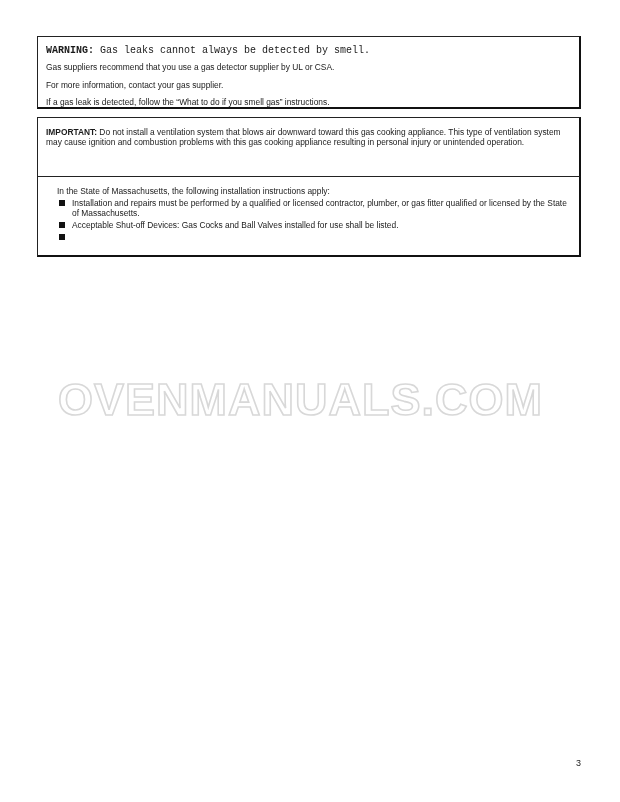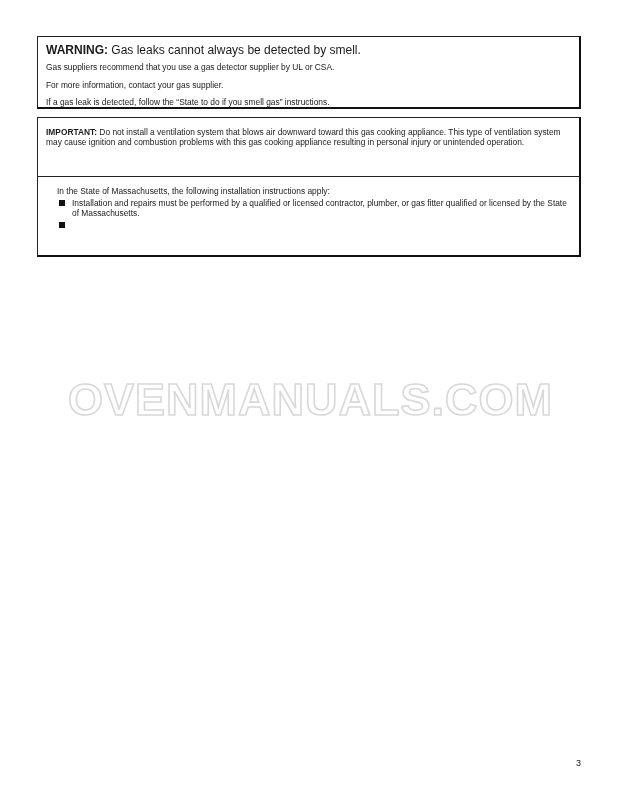--- a/index.html
+++ b/index.html
@@ -29,21 +29,21 @@
     #box-important { top: 117px; height: 64px; padding: 9px 8px 0 8px; }
     #box-mass { top: 176px; height: 81px; padding: 9px 8px 0 19px; }
 
     .line {
       font-size: 8.4px;
       line-height: 11px;
       margin: 0;
       white-space: nowrap;
     }
     #box-warning .line { margin-bottom: 6.3px; }
-    #box-warning .line.first { font-size: 12px; }
+    #box-warning .line.first { font-size: 10px; font-family: Liberation Mono, monospace; }
     .bold { font-weight: bold; }
 
     .para {
       font-size: 8.4px;
       line-height: 10px;
       margin: 0;
     }
 
     ul.bullets {
       list-style: none;
@@ -61,21 +61,21 @@
       position: absolute;
       left: 2px;
       top: 2px;
       width: 6px;
       height: 6px;
       background: #111;
     }
 
     #watermark {
       position: absolute;
-      left: 68px;
+      left: 58px;
       top: 377px;
       width: 476px;
       height: 46px;
       text-align: left;
       font-family: "Liberation Sans", sans-serif;
       font-weight: bold;
       font-size: 45px;
       line-height: 46px;
       letter-spacing: 1px;
       color: #ffffff;
@@ -91,30 +91,31 @@
       color: #222;
     }
   </style>
 </head>
 <body>
 
 <div class="box" id="box-warning">
   <p class="line first"><span class="bold">WARNING:</span><span> Gas leaks cannot always be detected by smell.</span></p>
   <p class="line">Gas suppliers recommend that you use a gas detector supplier by UL or CSA.</p>
   <p class="line">For more information, contact your gas supplier.</p>
-  <p class="line">If a gas leak is detected, follow the “State to do if you smell gas” instructions.</p>
+  <p class="line">If a gas leak is detected, follow the “What to do if you smell gas” instructions.</p>
 </div>
 
 <div class="box" id="box-important">
   <p class="para"><span class="bold">IMPORTANT:</span><span> Do not install a ventilation system that blows air downward toward this gas cooking appliance. This type of ventilation system may cause ignition and combustion problems with this gas cooking appliance resulting in personal injury or unintended operation.</span></p>
 </div>
 
 <div class="box" id="box-mass">
   <p class="para">In the State of Massachusetts, the following installation instructions apply:</p>
   <ul class="bullets">
     <li><span class="bullet"></span><span>Installation and repairs must be performed by a qualified or licensed contractor, plumber, or gas fitter qualified or licensed by the State of Massachusetts.</span></li>
+    <li><span class="bullet"></span><span>Acceptable Shut-off Devices: Gas Cocks and Ball Valves installed for use shall be listed.</span></li>
     <li><span class="bullet"></span></li>
   </ul>
 </div>
 
 <div id="watermark">OVENMANUALS.COM</div>
 
 <div id="page-number">3</div>
 
 </body></html>

